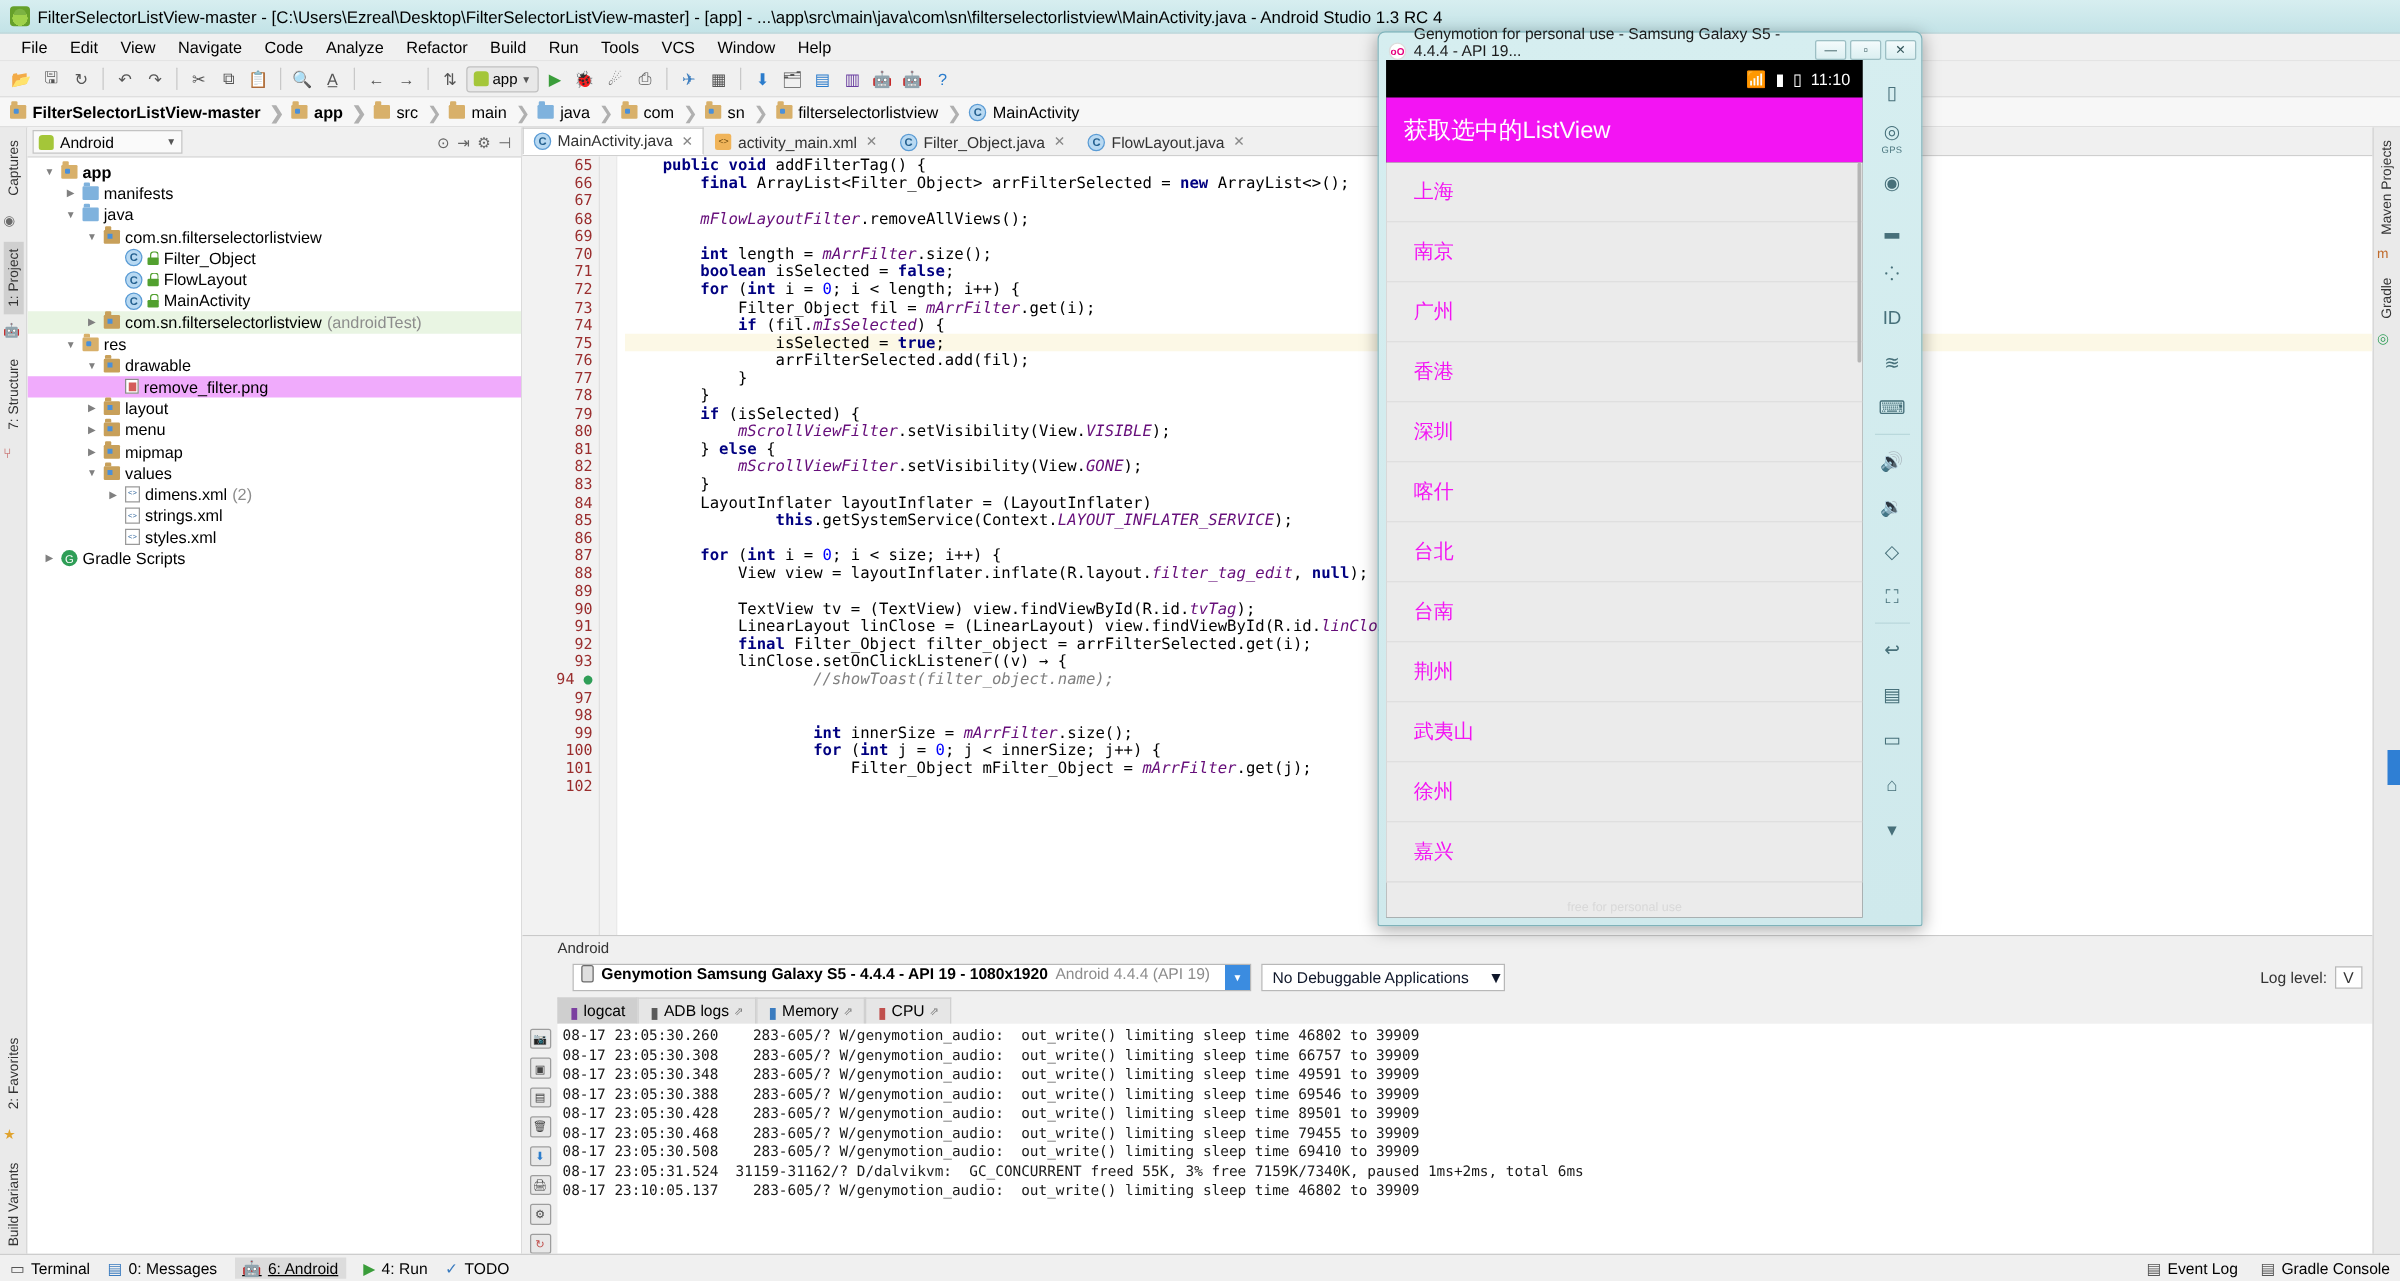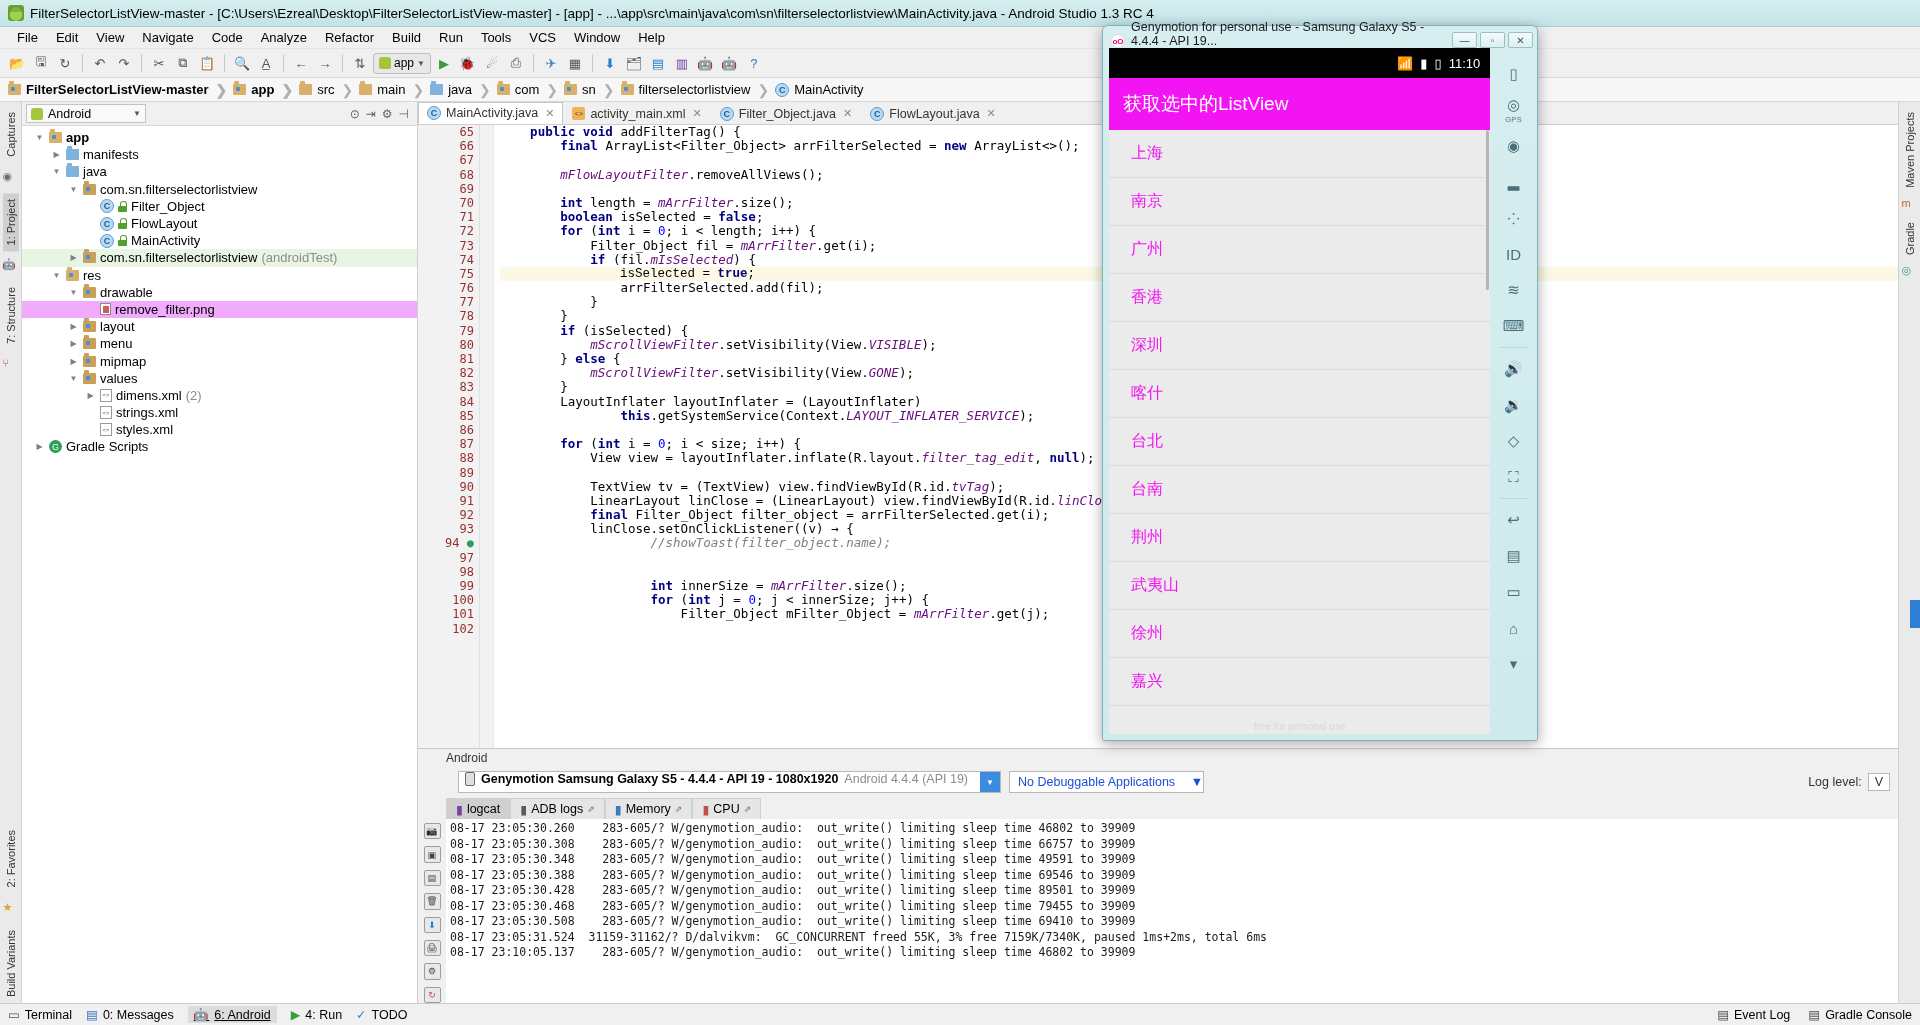--- a/index.html
+++ b/index.html
@@ -112,38 +112,38 @@
   .etab.active{background:#fff;border-color:#c8c8c8;border-bottom:1px solid #fff;}
   .etab .x{color:#888;font-size:11px;margin-left:2px;}
   .xml-ic{width:13px;height:13px;background:#f0b45a;border-radius:2px;color:#5b3a00;font-size:7px;
           display:flex;align-items:center;justify-content:center;flex:none;}
   .editor{flex:1;display:flex;position:relative;overflow:hidden;font-family:"DejaVu Sans Mono",monospace;font-size:12.5px;}
   .gutter{width:62px;background:#f2f2f2;border-right:1px solid #e0e0e0;flex:none;position:relative;}
   .gnum{height:14.2px;line-height:14.2px;text-align:right;padding-right:5px;color:#9a2e2e;font-size:12px;}
   .foldcol{width:14px;background:#f2f2f2;border-right:1px solid #e8e8e8;flex:none;}
   .codearea{flex:1;position:relative;overflow:hidden;padding-left:6px;background:#fff;}
   .cline{height:14.2px;line-height:14.2px;white-space:pre;color:#000;}
-  .cline.hl{background:#fcf8e6;font-family:Liberation Mono, monospace;}
+  .cline.hl{background:#fcf8e6;}
   .k{color:#000080;font-weight:bold;}
   .f{color:#660e7a;font-style:italic;}
   .n{color:#0000ff;}
   .c{color:#808080;font-style:italic;}
   .m{color:#660e7a;font-style:italic;}
 
   
   .andpanel{height:255px;background:#f0f0f0;border-top:1px solid #c9c9c9;display:flex;flex-direction:column;}
   .andhdr{height:18px;display:flex;align-items:center;padding-left:28px;font-size:12px;color:#333;background:#f0f0f0;}
   .devbar{height:30px;display:flex;align-items:center;gap:8px;padding-left:40px;background:#f0f0f0;}
   .devsel{display:flex;align-items:flex-start;gap:6px;height:22px;border:1px solid #b8b8b8;background:#fff;
           padding:0 0 0 6px;font-size:12.5px;}
   .devsel .ddbtn{width:20px;height:20px;background:#3b8ce0;color:#fff;display:flex;align-items:center;
                  justify-content:center;font-size:8px;margin-left:6px;}
   .phic{width:10px;height:14px;border:1px solid #6a6a6a;border-radius:2px;background:#dfdfdf;flex:none;}
   .dbgsel{display:flex;align-items:center;height:22px;border:1px solid #b8b8b8;background:#fff;
-          padding:0 0 0 8px;font-size:12.5px;color:#1d4ed8;min-width:195px;}
+          padding:0 0 0 8px;font-size:12.5px;color:#0f172a;min-width:195px;}
   .loglvl{margin-left:auto;display:flex;align-items:center;gap:6px;padding-right:8px;font-size:12.5px;color:#333;}
   .logcontent{flex:1;display:flex;min-height:0;}
   .logleftrail{width:28px;background:#f0f0f0;display:flex;flex-direction:column;align-items:center;gap:7px;padding-top:4px;}
   .lgic{width:17px;height:17px;border:1px solid #9d9d9d;background:#e8e8e8;border-radius:2px;
         font-size:9px;display:flex;align-items:center;justify-content:center;color:#444;}
   .logtabs{display:flex;align-items:flex-end;height:22px;padding-left:28px;background:#f0f0f0;}
   .ltab{height:21px;display:flex;align-items:center;gap:4px;padding:0 9px;font-size:12.5px;
         border:1px solid #d0d0d0;border-bottom:none;background:#e6e6e6;}
   .ltab.active{background:#cfcfcf;}
   .logview{flex:1;background:#fff;overflow:hidden;font-family:"DejaVu Sans Mono",monospace;font-size:11.5px;

